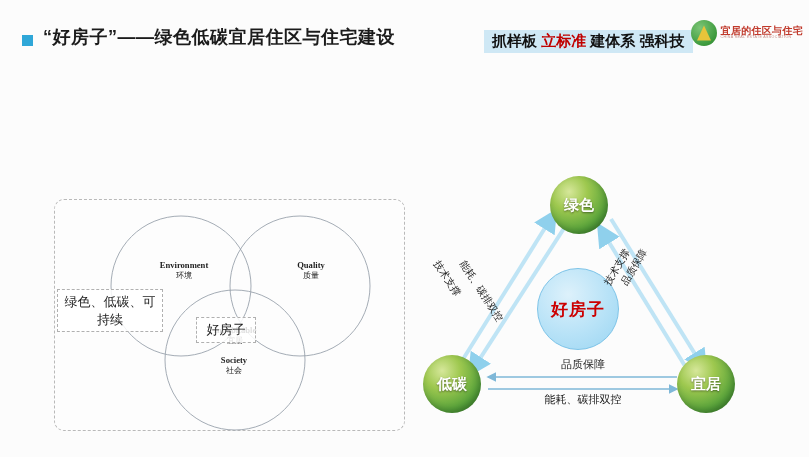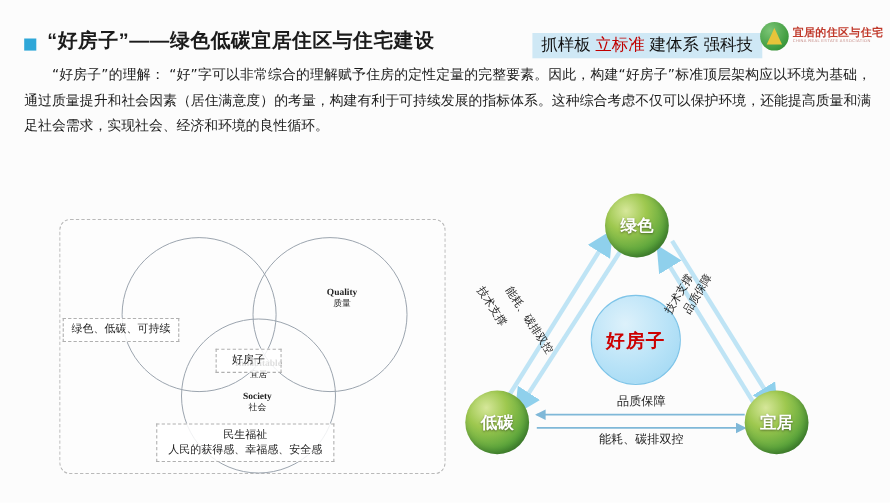--- a/index.html
+++ b/index.html
@@ -26,21 +26,21 @@
   .slide-title {
     position: absolute; left: 43px; top: 9px;
     font-size: 18px; font-weight: bold; color: #1b1b1b;
     letter-spacing: 0.5px;
     white-space: nowrap;
   }
   .banner {
     position: absolute; left: 484px; top: 14px;
     background: #cfe8f5;
     padding: 2px 8px 3px 8px;
-    font-size: 15px; font-weight: normal;
+    font-size: 15px; font-weight: bold;
     white-space: nowrap;
     line-height: 18px;
   }
   .banner .seg { color: #111; }
   .banner .seg.red { color: #c00000; }
 
   .logo-wrap {
     position: absolute; right: 6px; top: 4px;
     display: flex; align-items: center; gap: 4px;
   }
@@ -87,21 +87,21 @@
   .venn-lbl .cn { font-size: 8px; display: block; font-family: "DejaVu Sans", sans-serif; }
   .lbl-env  { left: 84px;  top: 60px;  width: 90px; }
   .lbl-qual { left: 216px; top: 60px;  width: 80px; }
   .lbl-inha { left: 137px; top: 89px;  width: 86px; margin-top: 36px; }
   .lbl-soc  { left: 139px; top: 155px; width: 80px; }
 
   .venn-box {
     position: absolute;
     border: 1px dashed #b0b0b0;
     background: rgba(255,255,255,0.85);
-    font-size: 10px; color: #1d1d1d; text-align: center;
+    font-size: 13px; color: #1d1d1d; text-align: center;
     padding: 3px 4px; line-height: 1.35;
     font-family: "DejaVu Sans", sans-serif;
   }
   .box-green { left: 2px;   top: 89px;  width: 106px; }
   .box-qual  { left: 249px; top: 89px;  width: 104px; }
   .box-hfz   { left: 141px; top: 117px; width: 60px; }
   .box-soc   { left: 87px;  top: 185px; width: 162px; }
 
   
   .tri-panel {
@@ -184,49 +184,48 @@
         <div class="pagoda"></div>
       </div>
       <div class="logo-text">
         <div class="logo-cn">宜居的住区与住宅</div>
         <div class="logo-en">CHINA REAL ESTATE ASSOCIATION</div>
       </div>
     </div>
   </div>
 
   <div class="body-text">
-    <p>“好房子”的理解： “好”字可以非常综合的理解赋予住房的定性定量的完整要素。因此，构建“好房子”标准顶层架构应以环境为基础，通过质量提升和社会因素（居住满意度）的考量，构建有利于可持续发展的指标体系。这种综合考虑不仅可以保护环境，还能提高质量和满足社会需求，实现社会、经济和环境的良性循环。</p>
   </div>
 
   <div class="venn-panel">
     <svg class="venn-svg" width="351" height="232">
       <circle cx="126" cy="86" r="70" fill="none" stroke="#9aa3ad" stroke-width="0.9"></circle>
       <circle cx="245" cy="86" r="70" fill="none" stroke="#9aa3ad" stroke-width="0.9"></circle>
       <circle cx="180" cy="160" r="70" fill="none" stroke="#9aa3ad" stroke-width="0.9"></circle>
     </svg>
 
+    <div class="venn-lbl lbl-env">
+      <span class="en">Environment</span>
+      <span class="cn">环境</span>
+    </div>
     <div class="venn-lbl lbl-soc">
       <span class="en">Society</span>
       <span class="cn">社会</span>
     </div>
     <div class="venn-lbl lbl-qual">
       <span class="en">Quality</span>
       <span class="cn">质量</span>
     </div>
     <div class="venn-lbl lbl-inha">
       <span class="en">Inhabitable</span>
       <span class="cn">宜居</span>
     </div>
 
     <div class="venn-box box-green">绿色、低碳、可持续</div>
     <div class="venn-box box-hfz">好房子</div>
-    <div class="venn-box box-soc">
-      <div>民生福祉</div>
-      <div>人民的获得感、幸福感、安全感</div>
-    </div>
   </div>
 
   <div class="tri-panel">
     <svg class="tri-svg" width="394" height="267">
       <defs>
         <marker id="ah" markerWidth="7" markerHeight="7" refX="5" refY="3" orient="auto">
           <path d="M0,0 L6,3 L0,6 z" fill="#8fd0ec"></path>
         </marker>
         <marker id="ah2" markerWidth="7" markerHeight="7" refX="5" refY="3" orient="auto">
           <path d="M0,0 L6,3 L0,6 z" fill="#7fb8d8"></path>

